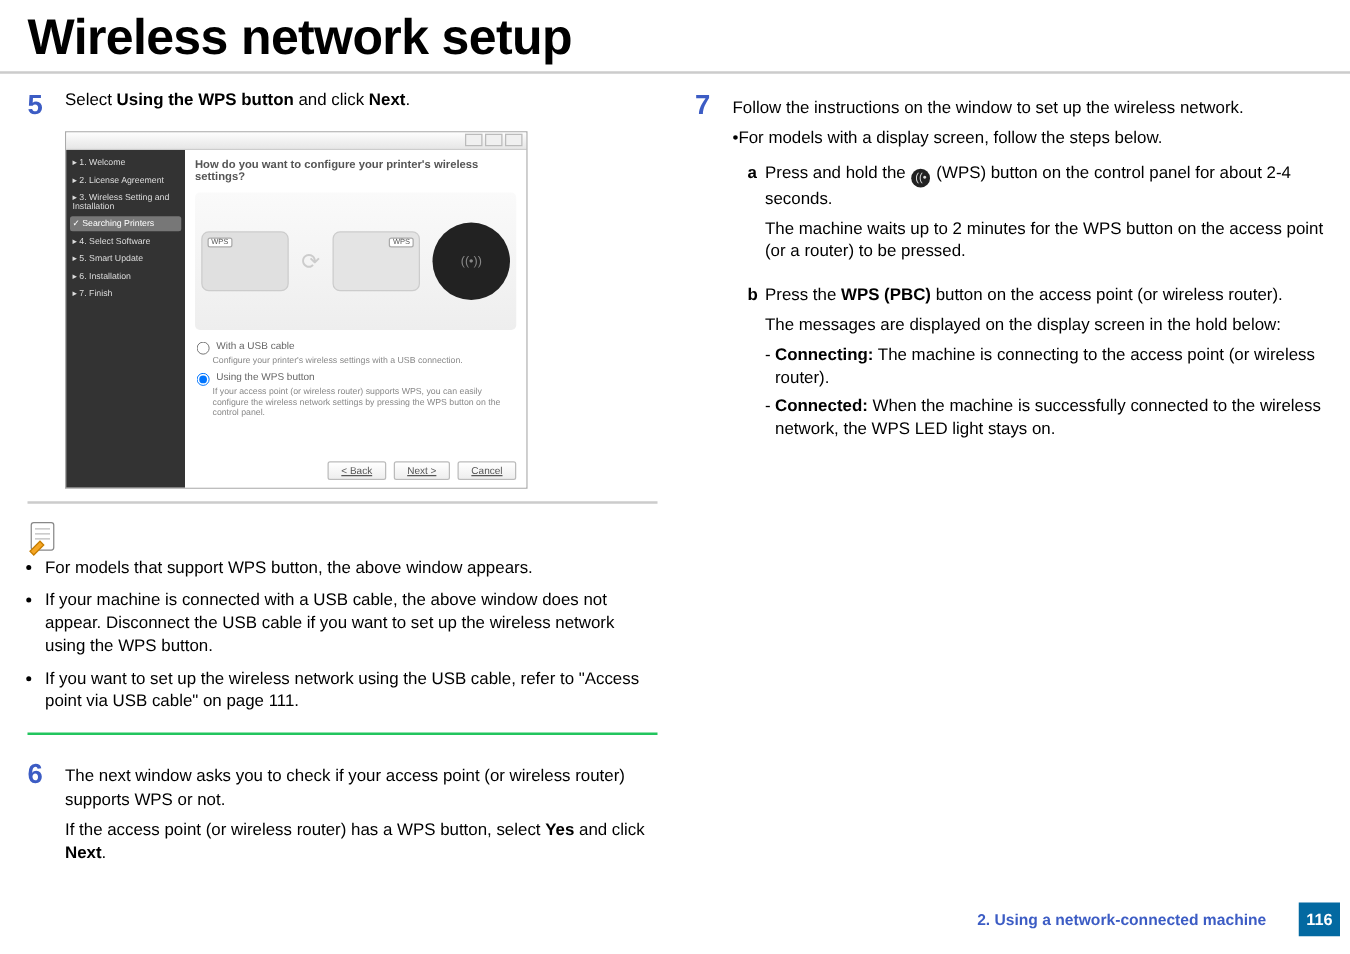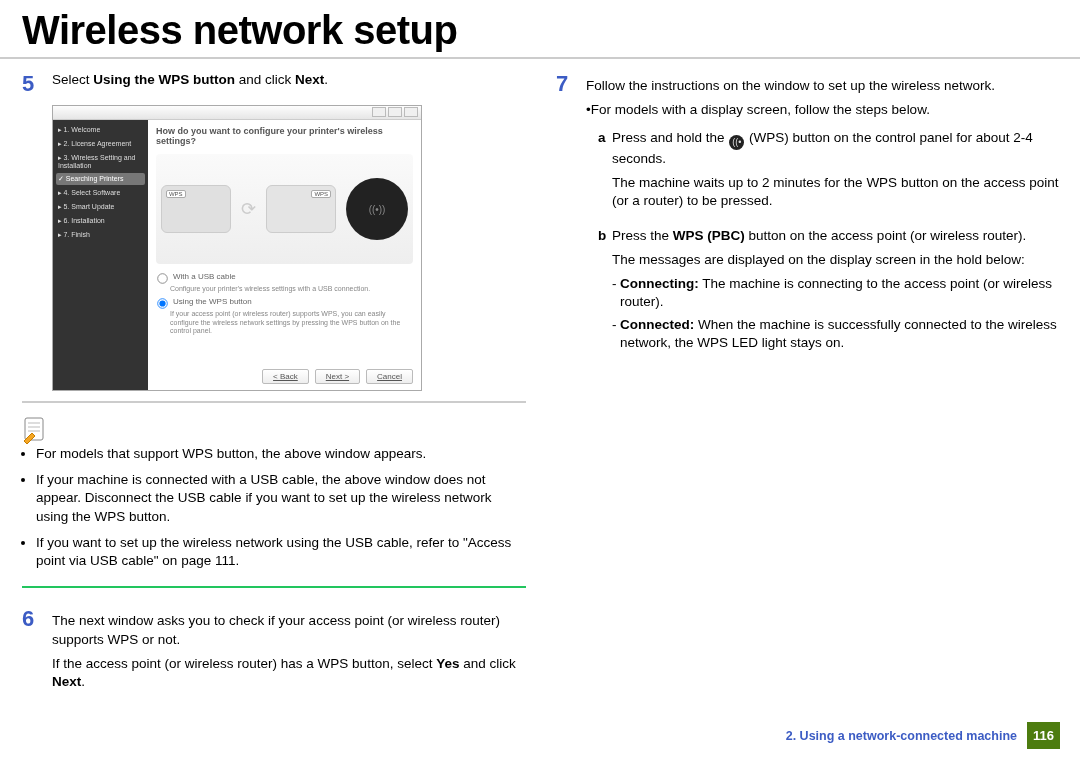--- a/index.html
+++ b/index.html
@@ -63,29 +63,29 @@
   .subletter { display:flex; margin-top:10px; }
   .subletter-mark { font-weight:700; width:14px; flex-shrink:0; }
   .subletter-body { flex:1; }
   .indent-para { margin: 6px 0; line-height:1.35;}
   .dash-item { display:flex; margin:4px 0 4px 0; }
   .dash-mark { width:8px; flex-shrink:0; }
   
   .footer {
     position: absolute;
     bottom: 14px;
-    right: 20px;
+    right: 8px;
     display: flex;
     align-items: center;
-    gap: 10px;
+    gap: 26px;
     font-size: 12.5px;
   }
   .footer-text { color: #3c5cc4; font-weight:700; }
   .footer-page {
-    background: #4d7c0f;
+    background: #0369a1;
     color: #fff;
     font-weight: 700;
     padding: 6px 6px;
     font-size: 13px;
   }
   
   .installer {
     width: 370px;
     border: 1px solid #aaa;
     margin: 8px 0 0 30px;

